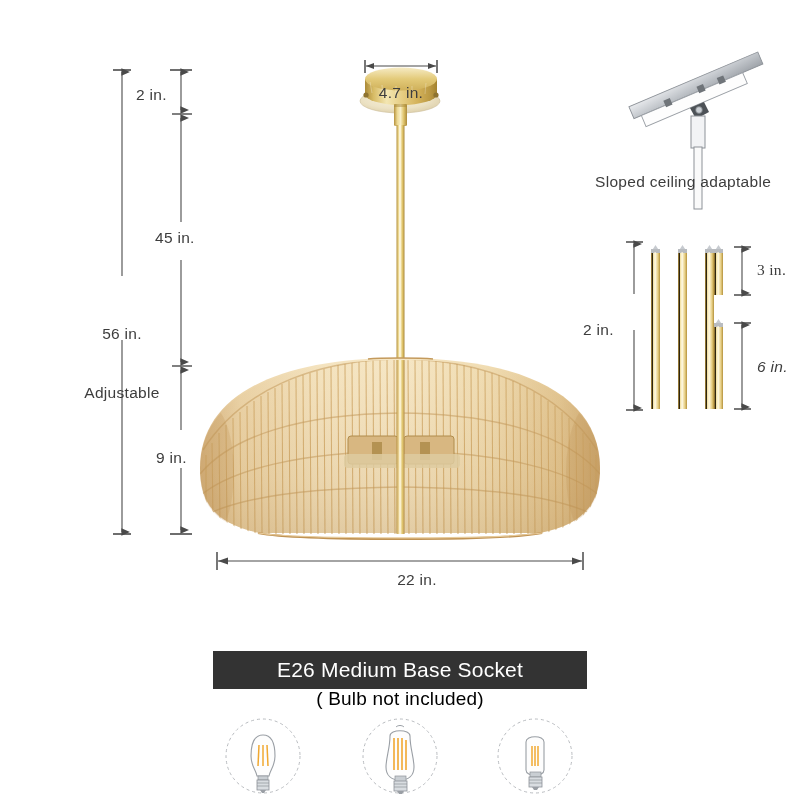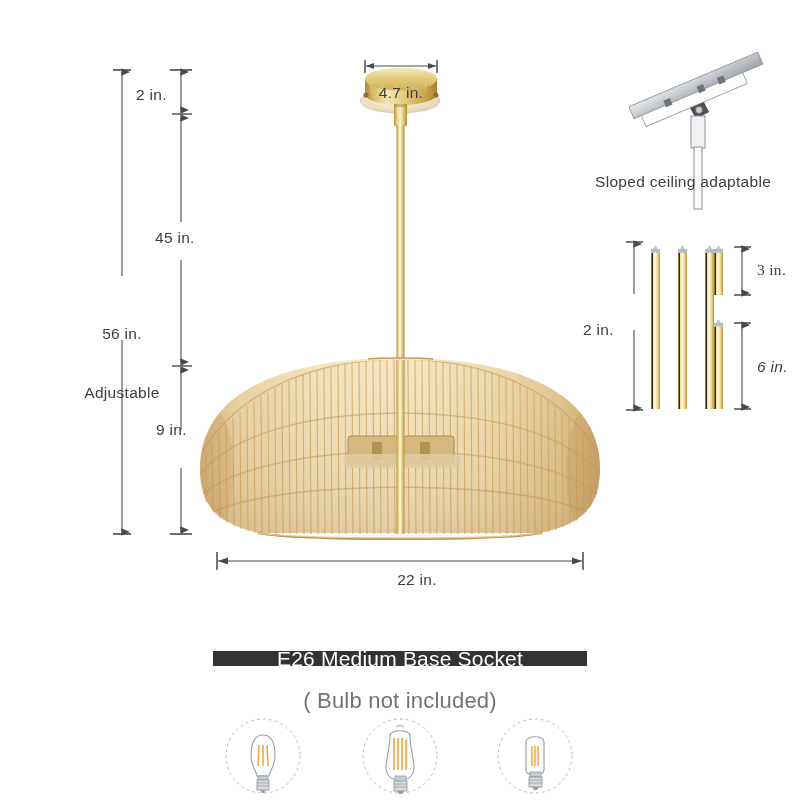--- a/index.html
+++ b/index.html
@@ -5,25 +5,25 @@
   html,body{margin:0;padding:0;background:#fff;}
   body{width:800px;height:800px;position:relative;overflow:hidden;
        font-family:"Liberation Sans",sans-serif;color:#3a3a3a;}
   .stage{position:absolute;inset:0;}
   svg{display:block;}
   .lbl{position:absolute;font-size:15.5px;color:#3d3d3d;letter-spacing:.3px;
        white-space:pre;line-height:1.28;}
   .center{text-align:center;}
 
   
-  #socket-banner{position:absolute;left:213px;top:651px;width:374px;height:15px;
+  #socket-banner{position:absolute;left:213px;top:651px;width:374px;height:38px;
       background:#333333;display:flex;align-items:center;justify-content:center;}
   #socket-banner span{color:#fff;font-size:21px;letter-spacing:.2px;}
   #bulb-note{position:absolute;left:213px;top:688px;width:374px;text-align:center;
-      font-size:22px;color:#737373;letter-spacing:.2px;}
+      font-size:19px;color:#000000;letter-spacing:.2px;}
   #bulbs{position:absolute;left:213px;top:714px;width:374px;height:84px;
       display:flex;justify-content:space-between;align-items:flex-start;}
   .bulb-cell{width:108px;height:84px;position:relative;}
 </style>
 </head>
 <body>
 
 <div class="stage">
 
   <svg width="800" height="800" viewBox="0 0 800 800">
@@ -353,21 +353,21 @@
 
   <div class="lbl center" style="left:62px;top:284px;width:120px;">
     <div>56 in.</div>
     <div>Adjustable</div>
   </div>
 
   <div class="lbl" style="left:136px;top:85px;text-align:right;">2 in.</div>
 
   <div class="lbl" style="left:155px;top:228px;">45 in.</div>
 
-  <div class="lbl" style="left:156px;top:420px;text-align:center;">9 in.</div>
+  <div class="lbl" style="left:156px;top:448px;text-align:center;">9 in.</div>
 
   <div class="lbl center" style="left:340px;top:38px;width:122px;margin-top:45px;">4.7 in.</div>
 
   <div class="lbl center" style="left:356px;top:570px;width:122px;">22 in.</div>
 
   <div class="lbl" style="left:595px;top:172px;">Sloped ceiling adaptable</div>
 
   <div class="lbl" style="left:583px;top:320px;">2 in.</div>
 
   <div class="lbl" style="left:757px;top:260px;font-family:Liberation Serif, serif;">3 in.</div>

